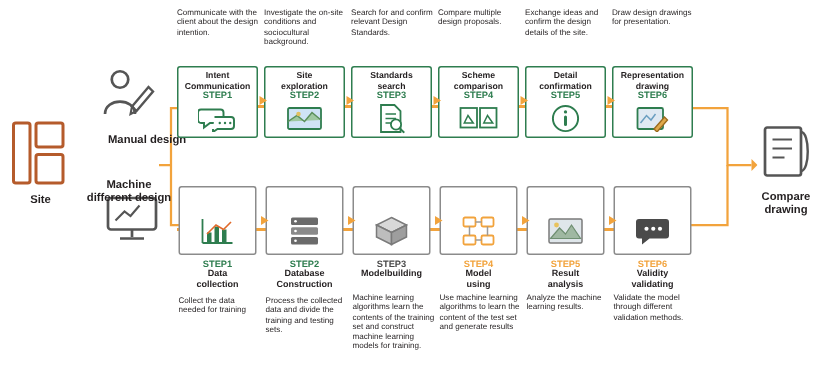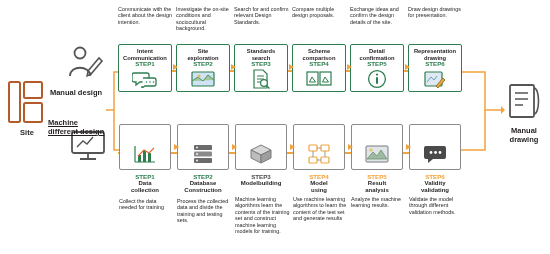--- a/index.html
+++ b/index.html
@@ -19,23 +19,23 @@
     font-size:7.5px;font-weight:bold;color:#231f20;}
 
   
   .draw-icon{position:absolute;left:506px;top:82px;width:36px;height:40px;}
   .draw-label{position:absolute;left:498px;top:126px;width:52px;text-align:center;
     font-size:7.5px;font-weight:bold;color:#231f20;line-height:9px;}
 
   
   .person{position:absolute;left:66px;top:44px;width:40px;height:40px;}
   .row-label{position:absolute;font-size:7.5px;font-weight:bold;color:#231f20;}
-  #manual-label{left:45px;top:88px;width:62px;text-align:center;}
+  #manual-label{left:72px;top:88px;width:62px;}
   .monitor{position:absolute;left:70px;top:130px;width:36px;height:32px;}
-  #ml-label{left:48px;top:118px;width:76px;line-height:9px;text-decoration:underline;}
+  #ml-label{left:48px;top:118px;width:76px;text-align:center;line-height:9px;}
 
   
   .axis{position:absolute;height:1.5px;}
   #axis-manual{left:118px;top:70px;width:330px;background:#f2a33c;}
   #axis-ml{left:118px;top:152px;width:330px;background:#f2a33c;}
   .axis-head{position:absolute;width:0;height:0;border-top:4px solid transparent;
     border-bottom:4px solid transparent;border-left:7px solid #f2a33c;}
   #head-manual{left:447px;top:67px;}
   #head-ml{left:447px;top:149px;}
 
@@ -123,21 +123,21 @@
   </div>
 
   <div class="draw-icon">
     <svg width="36" height="40" viewBox="0 0 36 40" xmlns="http://www.w3.org/2000/svg">
       <rect x="4" y="3" width="24" height="32" rx="1.5" fill="none" stroke="#555" stroke-width="1.8"></rect>
       <path d="M28 6 C34 6 34 32 28 32" fill="none" stroke="#555" stroke-width="1.6"></path>
       <path d="M9 11 H22 M9 17 H22 M9 23 H17" fill="none" stroke="#555" stroke-width="1.3"></path>
     </svg>
   </div>
   <div class="draw-label">
-    <span>Manual</span><br>
+    <span>Compare</span><br>
     <span>drawing</span>
   </div>
 
   <div class="cap cap-top" style="left:118px;top:6px;">Communicate with the client about the design intention.</div>
   <div class="cap cap-top" style="left:176px;top:6px;">Investigate the on-site conditions and sociocultural background.</div>
   <div class="cap cap-top" style="left:234px;top:6px;">Search for and confirm relevant Design Standards.</div>
   <div class="cap cap-top" style="left:292px;top:6px;">Compare multiple design proposals.</div>
   <div class="cap cap-top" style="left:350px;top:6px;">Exchange ideas and confirm the design details of the site.</div>
   <div class="cap cap-top" style="left:408px;top:6px;">Draw design drawings for presentation.</div>
 

